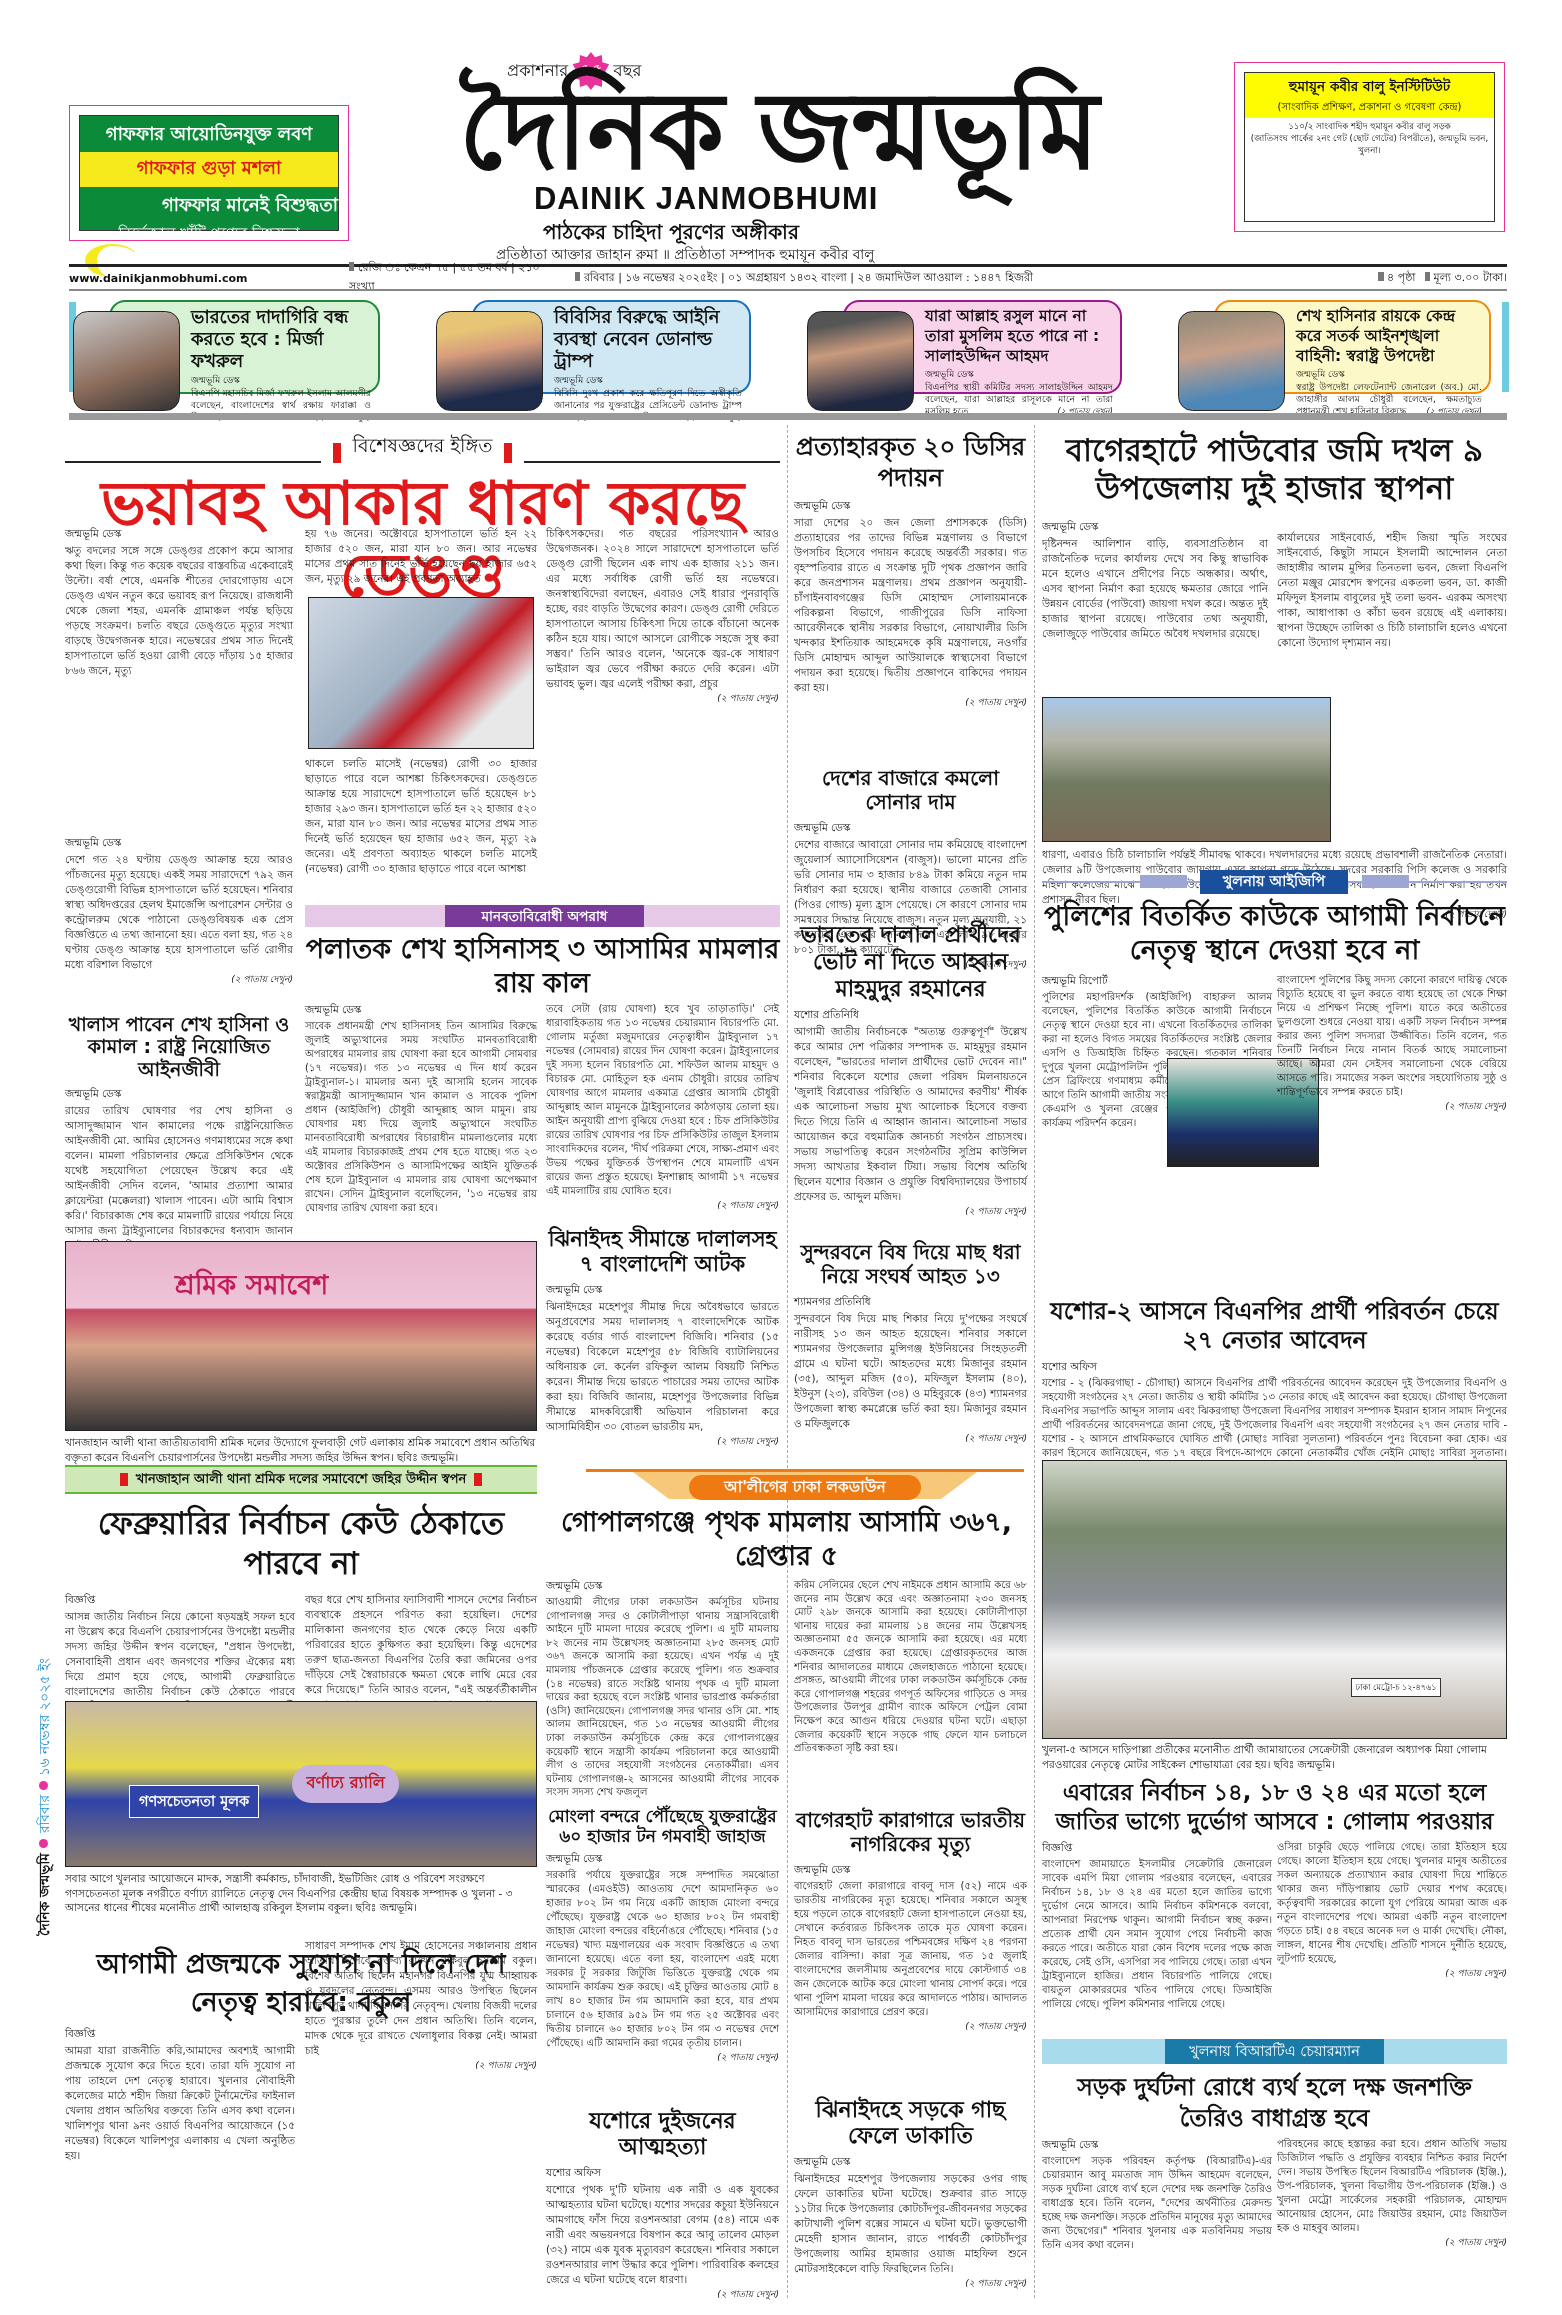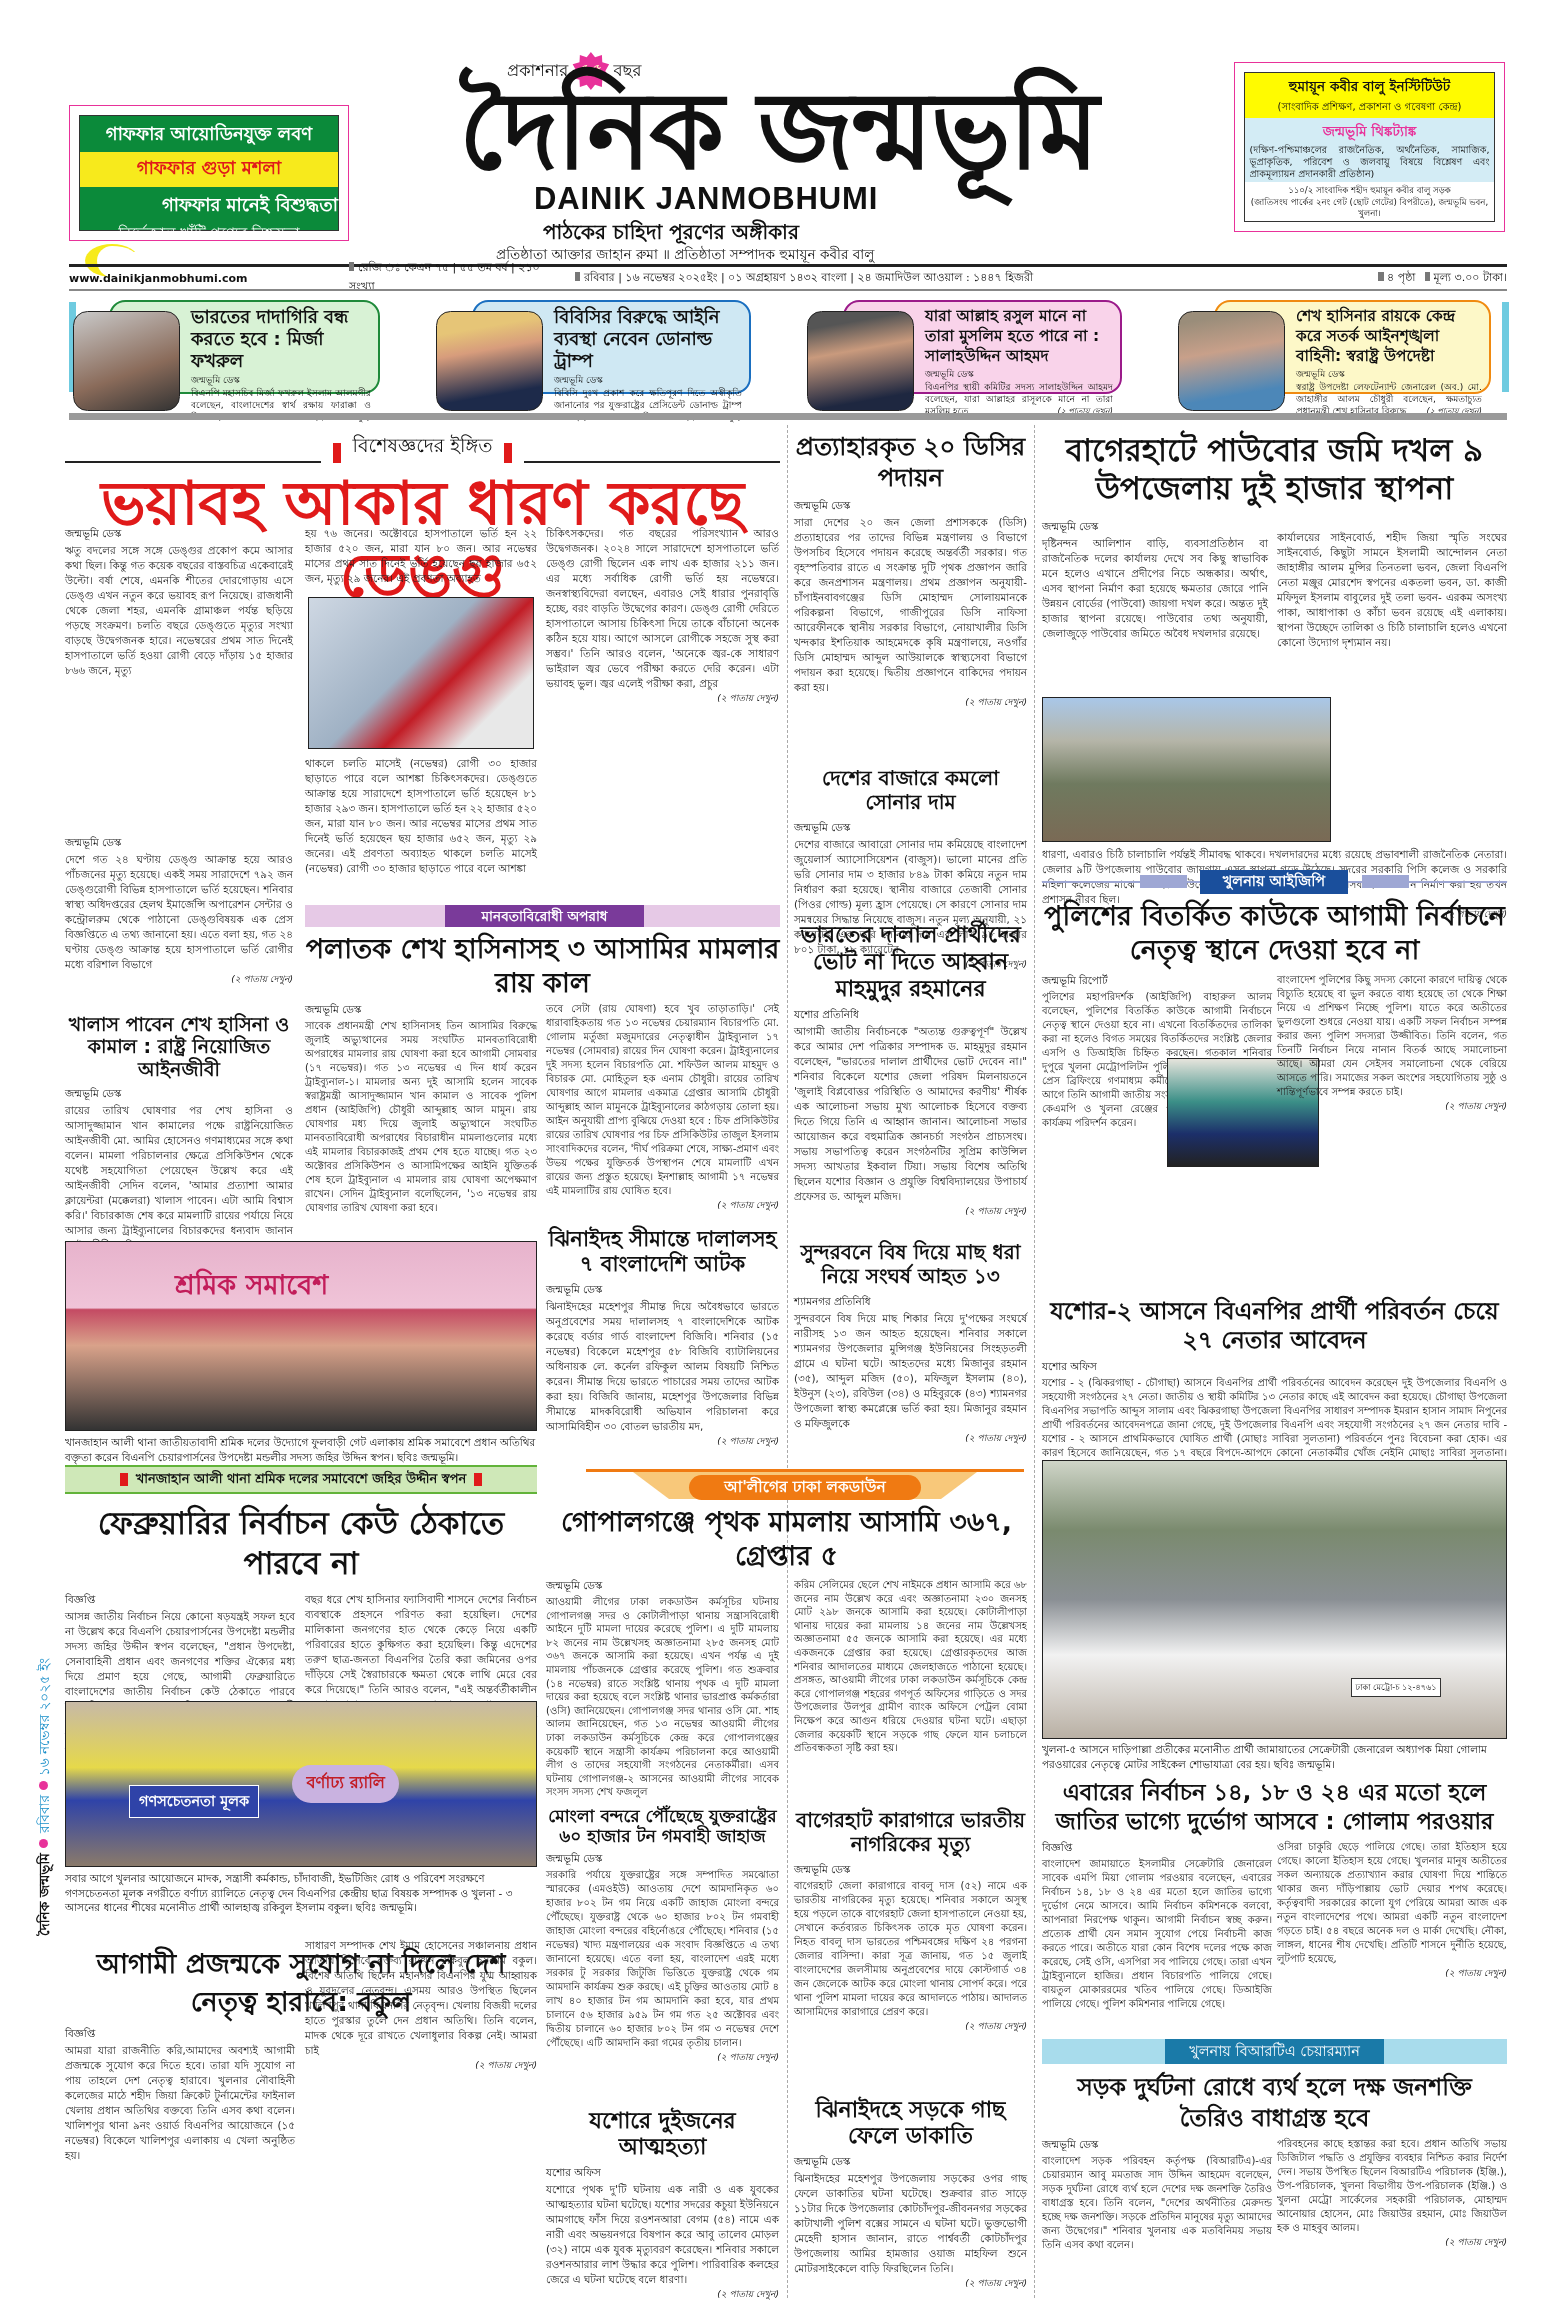--- a/index.html
+++ b/index.html
@@ -88,24 +88,20 @@
 <div class="abs mast-en">DAINIK JANMOBHUMI</div>
 <div class="abs mast-slogan">পাঠকের চাহিদা পূরণের অঙ্গীকার</div>
 <div class="abs mast-founder">প্রতিষ্ঠাতা আক্তার জাহান রুমা ॥ প্রতিষ্ঠাতা সম্পাদক হুমায়ূন কবীর বালু</div>
 
 <div class="abs ad-right">
   <div class="inner">
     <div class="y">
         <div class="t">হুমায়ূন কবীর বালু ইনস্টিটিউট</div>
         <div class="s">(সাংবাদিক প্রশিক্ষণ, প্রকাশনা ও গবেষণা কেন্দ্র)</div>
       </div>
-    <div class="b">
-        <div class="t">জন্মভূমি থিঙ্কট্যাঙ্ক</div>
-        <div class="s">(দক্ষিণ-পশ্চিমাঞ্চলের রাজনৈতিক, অর্থনৈতিক, সামাজিক, ভূপ্রাকৃতিক, পরিবেশ ও জলবায়ু বিষয়ে বিশ্লেষণ এবং প্রাকমূল্যায়ন প্রদানকারী প্রতিষ্ঠান)</div>
-      </div>
     <div class="w">
         <div>১১০/২ সাংবাদিক শহীদ হুমায়ূন কবীর বালু সড়ক</div>
         <div>(জাতিসংঘ পার্কের ২নং গেট (ছোট গেটের) বিপরীতে), জন্মভূমি ভবন, খুলনা।</div>
       </div>
   </div>
 </div>
 
 <div class="abs rule-top"></div>
 <div class="abs infobar">
   <span style="font-weight:bold;width:271px">www.dainikjanmobhumi.com</span>

